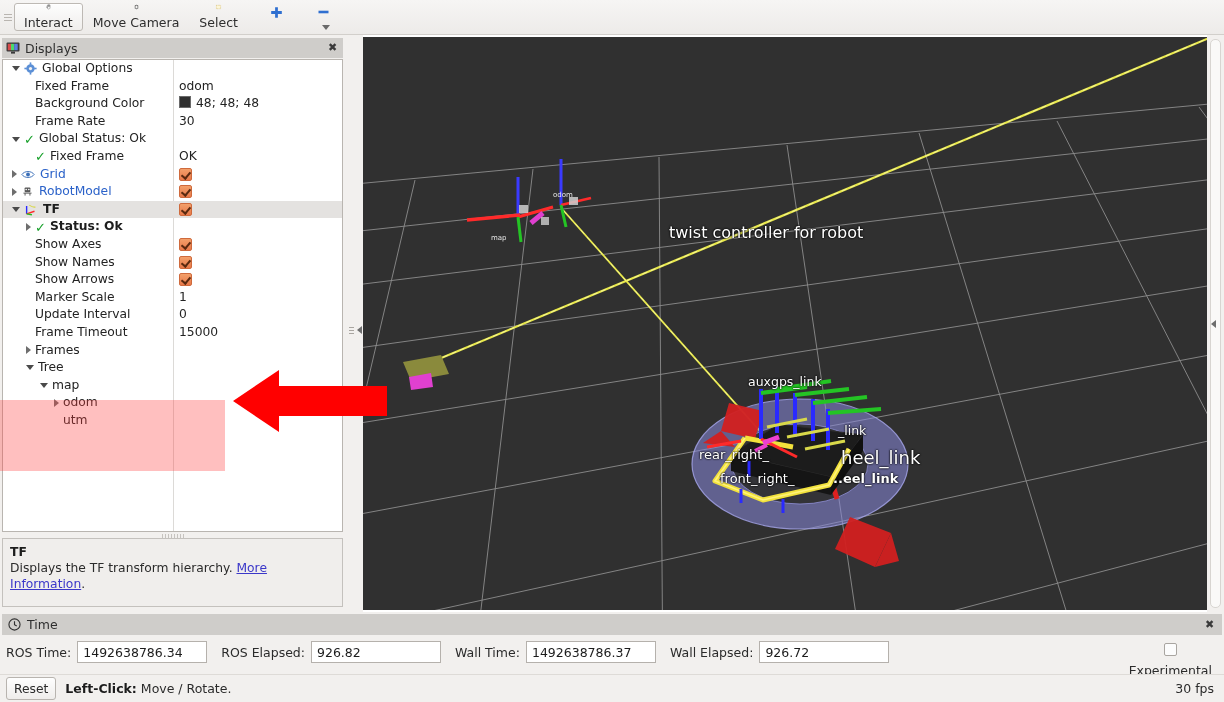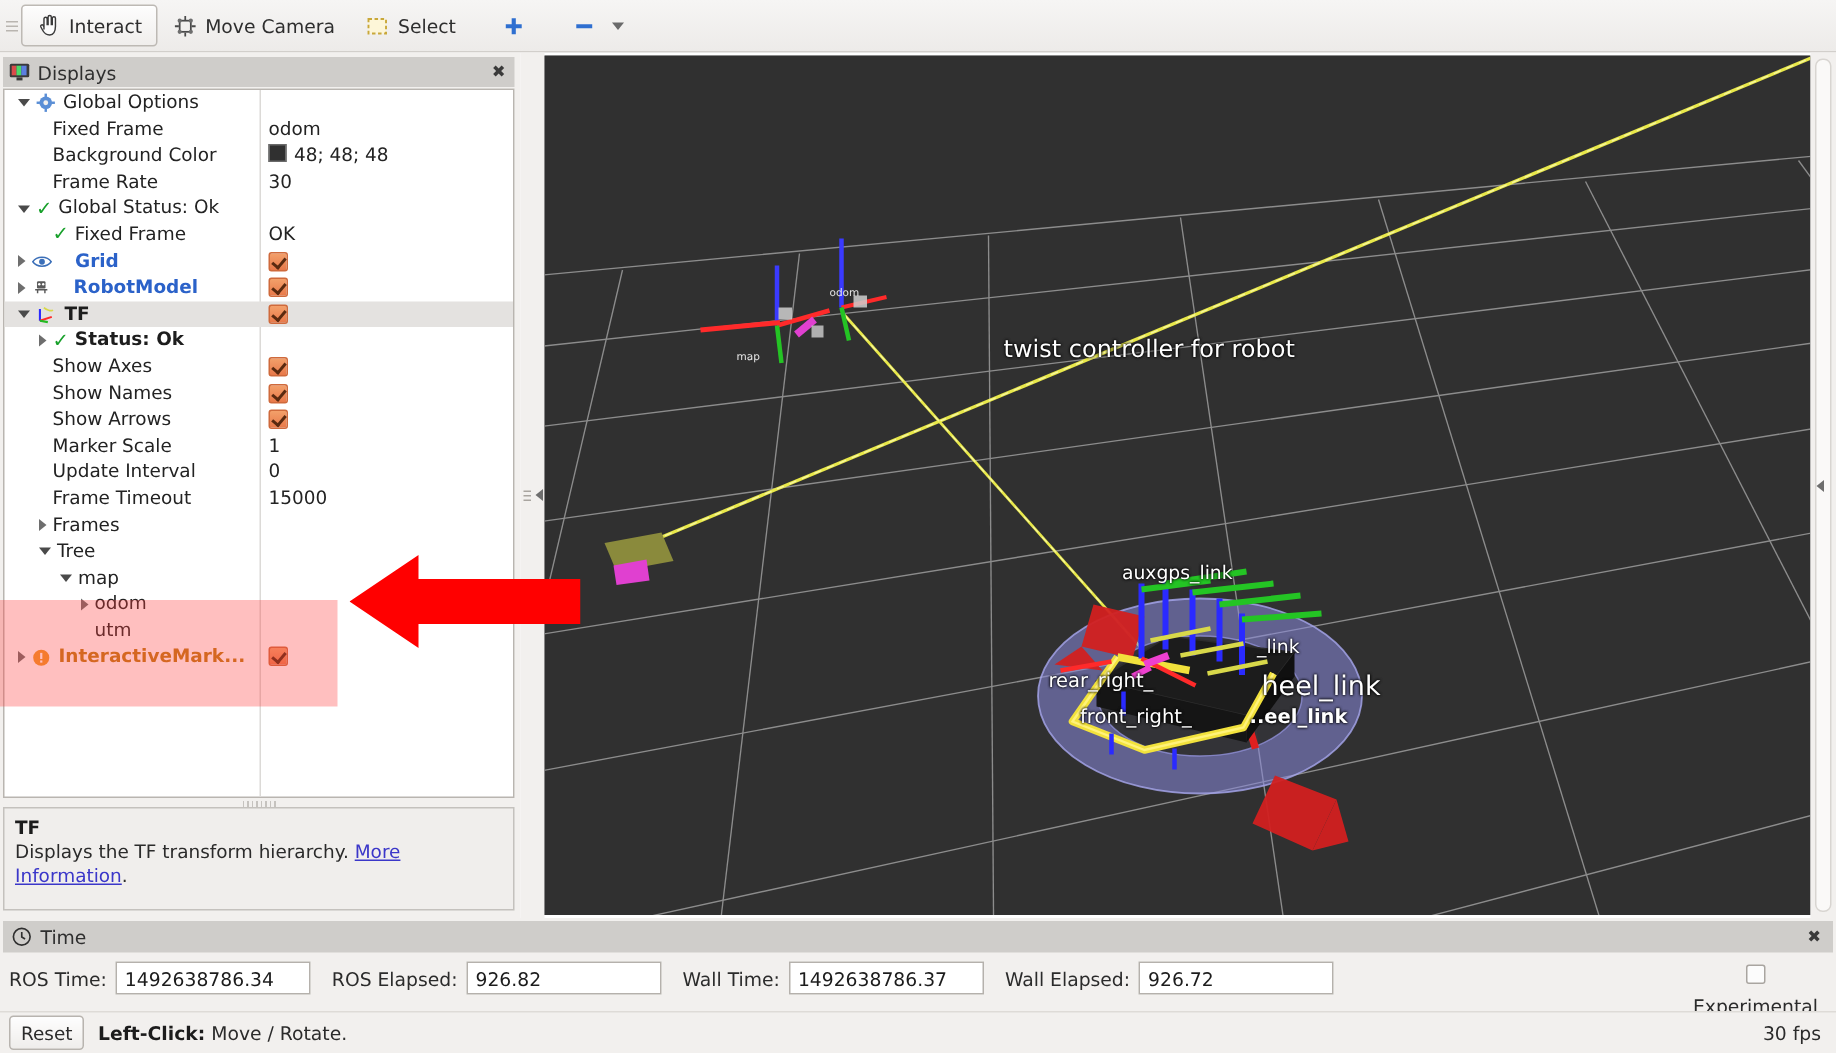--- a/index.html
+++ b/index.html
@@ -34,20 +34,21 @@
   .tb-grip i { display:block; height:1px; background:#b9b5b0; width:8px; }
   .tb-btn {
     display: flex; align-items: center; gap: 5px;
     height: 26px; padding: 0 9px;
     border-radius: 3px;
     border: 1px solid transparent;
     cursor: default;
     white-space: nowrap;
     font-size: 12.5px;
     color: #2e2e2e;
+    flex-direction: column;
   }
   .tb-btn.active {
     border: 1px solid #bdb9b4;
     background: linear-gradient(#fdfdfd, #f0eeec);
     box-shadow: 0 1px 0 rgba(255,255,255,.8) inset;
   }
   .tb-icon { width: 17px; height: 17px; display:block; }
   .tb-sep { width: 10px; }
   .tb-arrow {
     width: 0; height: 0;
@@ -122,21 +123,21 @@
     border-top: 4px solid transparent;
     border-bottom: 4px solid transparent;
     border-left: 5px solid #6e6e6e;
   }
   .tri.open {
     border-left: 4px solid transparent;
     border-right: 4px solid transparent;
     border-top: 5px solid #4a4a4a;
   }
   .tri.none { width: 5px; margin-right: 4px; }
-  .name-blue { color: #2b62c9 !important; font-weight: bold; margin-left: 10px; }
+  .name-blue { color: #2b62c9 !important; font-weight: normal; }
   .name-bold { color: #1d1d1d !important; font-weight: bold; }
   .name-orange { color: #c17c14 !important; font-weight: bold; }
   .check-ok {
     color: #17a02a; font-weight: bold; font-size: 13px;
     margin-right: 4px; flex: none; line-height: 1;
   }
   .cbx {
     position: absolute; left: 176px; top: 2px;
     width: 13px; height: 13px;
     background: linear-gradient(#f3a06a, #e8794a);
@@ -567,33 +568,20 @@
         <div class="row">
           <span style="display: inline-block; flex: 0 0 auto; width: 51px;"></span>
           <span class="tri closed"></span>
           <span class="label">odom</span>
         </div>
         <div class="row">
           <span style="display: inline-block; flex: 0 0 auto; width: 51px;"></span>
           <span class="tri none"></span>
           <span class="label">utm</span>
         </div>
-        <div class="row">
-          <span style="display: inline-block; flex: 0 0 auto; width: 9px;"></span>
-          <span class="tri closed"></span>
-          <span style="display: inline-flex; align-items: center; margin-right: 5px; flex: 0 0 auto;">
-            <svg width="13" height="13" viewBox="0 0 16 16">
-              <circle cx="8" cy="8" r="6.6" fill="#f09a28"></circle>
-              <rect x="7.1" y="4" width="1.8" height="5" fill="#fff"></rect>
-              <rect x="7.1" y="10.2" width="1.8" height="1.8" fill="#fff"></rect>
-            </svg>
-          </span>
-          <span class="label name-orange">InteractiveMark...</span>
-          <span class="cbx"></span>
-        </div>
       </div>
   </div>
 
   <div id="tree-highlight"></div>
 
   <div id="desc-splitter">
       <span class="grip"></span>
     </div>
 
   <div id="desc-box">

